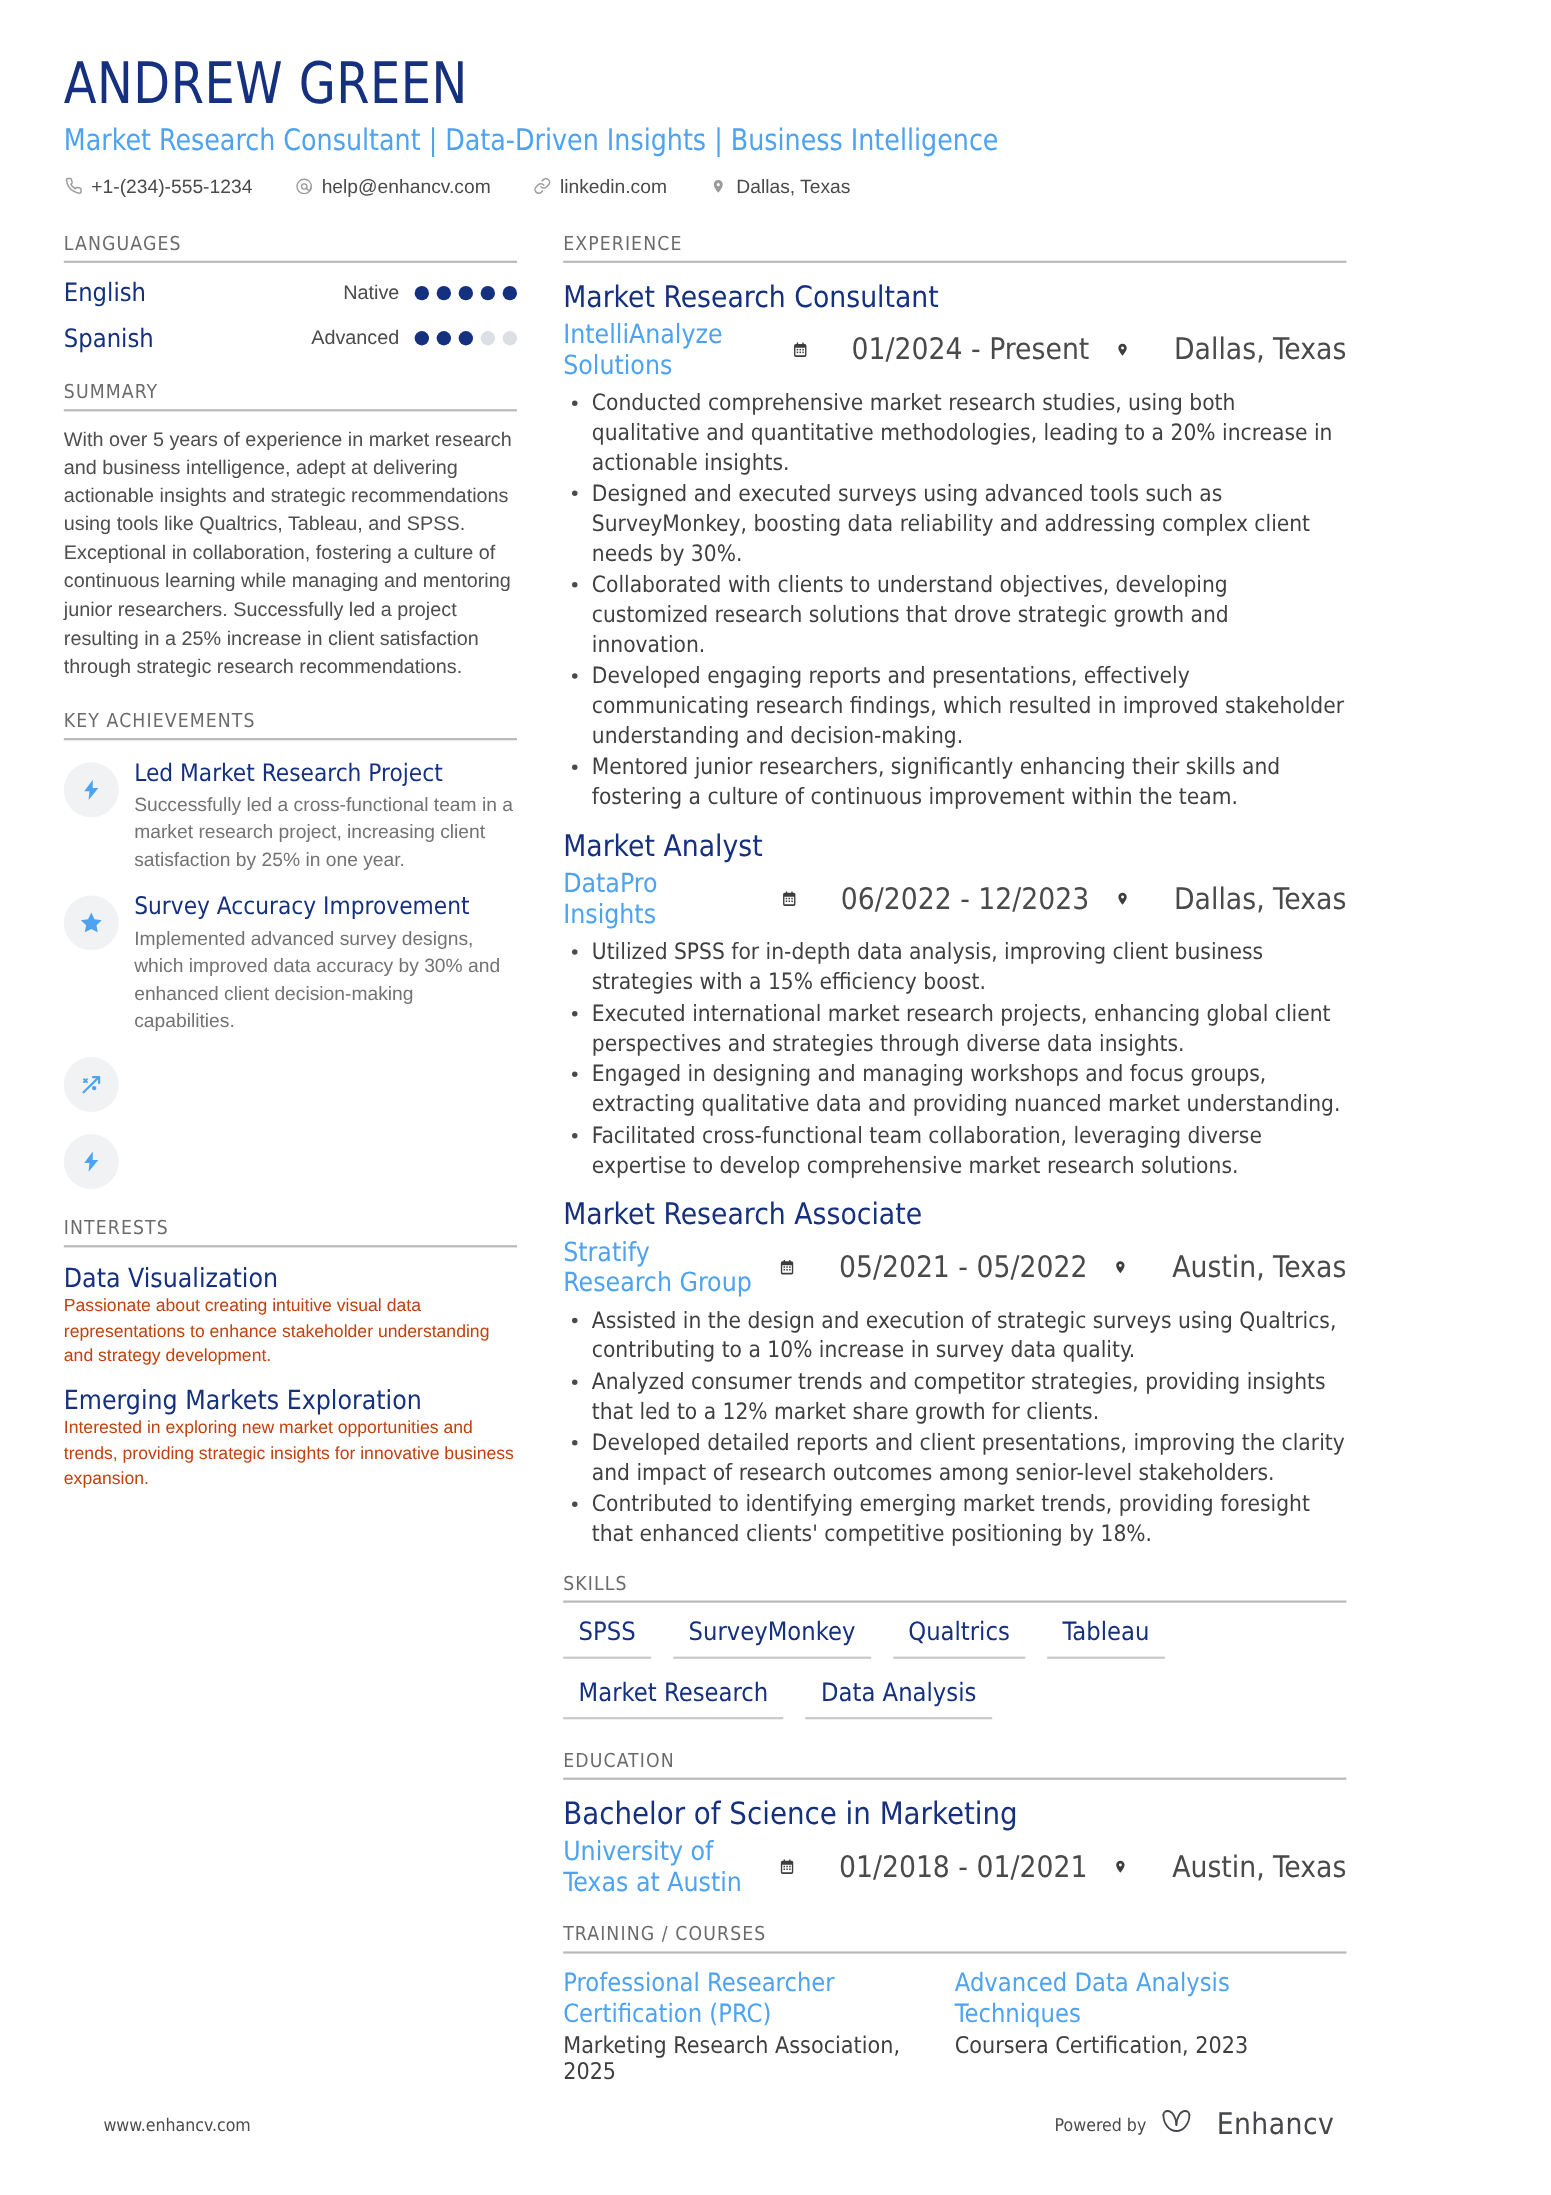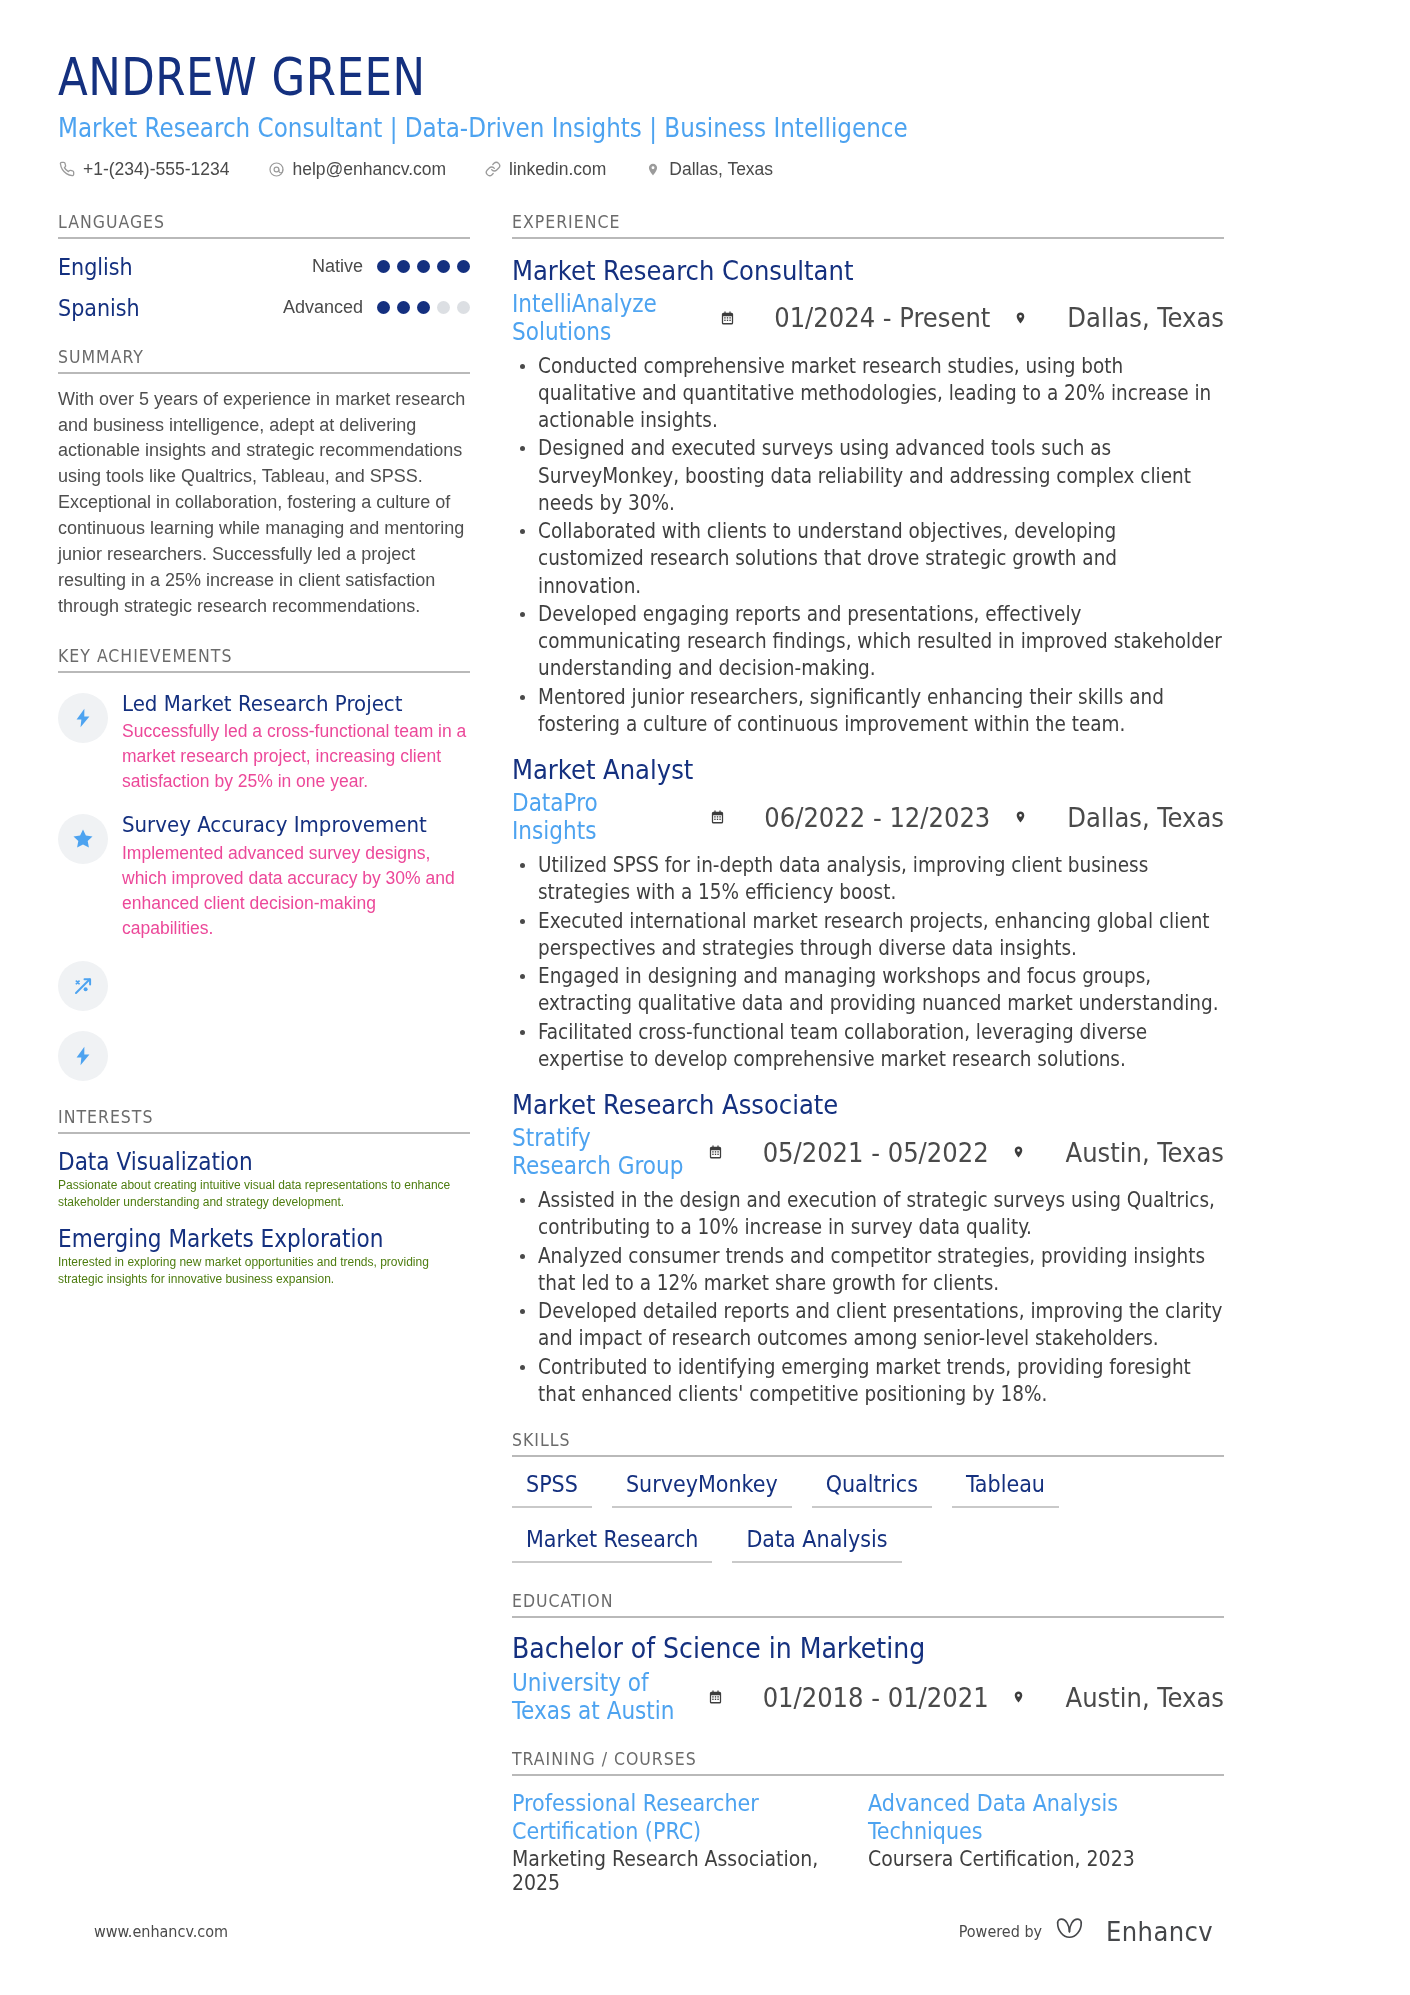--- a/index.html
+++ b/index.html
@@ -157,36 +157,36 @@
   .ach-title {
     font-family: "DejaVu Sans Condensed", "Liberation Sans Narrow", "Liberation Sans", sans-serif;
     font-size: 22px;
     color: #14307f;
     line-height: 1.2;
   }
   .ach-desc {
     font-family: "Liberation Sans", sans-serif;
     font-size: 17.5px;
     line-height: 1.43;
-    color: #ec4899;
+    color: #737373;
     margin-top: 2px;
   }
 
   
   .interest { margin-top: 14px; }
   .interest-title {
     font-family: "DejaVu Sans Condensed", "Liberation Sans Narrow", "Liberation Sans", sans-serif;
     font-size: 24px;
     color: #14307f;
   }
   .interest-desc {
     font-family: "Liberation Sans", sans-serif;
-    font-size: 12px;
+    font-size: 16px;
     line-height: 1.43;
-    color: #4d7c0f;
+    color: #c2410c;
     margin-top: 1px;
   }
 
   
   .job { margin-top: 16px; }
   .job-title {
     font-family: "DejaVu Sans Condensed", "Liberation Sans Narrow", "Liberation Sans", sans-serif;
     font-size: 27px;
     color: #14307f;
     line-height: 1.15;

